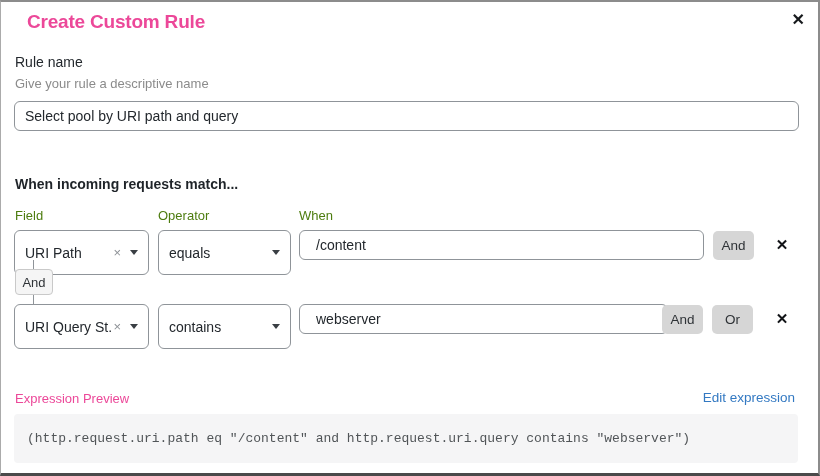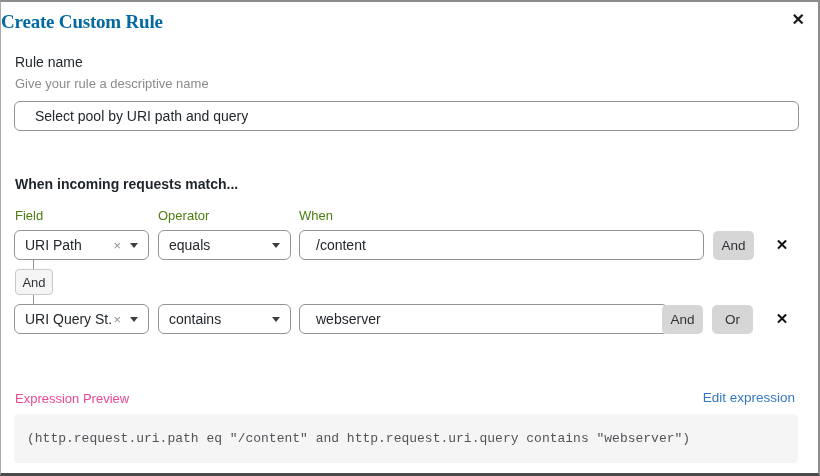--- a/index.html
+++ b/index.html
@@ -6,35 +6,35 @@
   html,body { width:820px; height:476px; }
   body { font-family:"Liberation Sans", sans-serif; background:#fff; }
 
   .dialog {
     position:relative; width:820px; height:476px; background:#fff;
     border-left:1px solid #ababab; border-top:2px solid #8c8c8c;
     border-right:2px solid #8c8c8c; border-bottom:3px solid #4a4a4a;
     overflow:hidden;
   }
 
-  .title { position:absolute; left:0; top:9px; font-size:19px; font-weight:700; color:#0369a1; letter-spacing:-0.2px;font-family:Liberation Serif, serif; }
+  .title { position:absolute; left:26px; top:9px; font-size:19px; font-weight:700; color:#ec4899; letter-spacing:-0.2px; }
   .close-btn { position:absolute; right:13px; top:7px; background:none; border:none; cursor:pointer;
     font-size:16px; font-weight:700; color:#16191c; line-height:22px; font-family:"Liberation Sans",sans-serif; }
 
   .rule-label { position:absolute; left:14px; top:52px; font-size:14px; color:#23282d; }
   .rule-hint  { position:absolute; left:14px; top:74px; font-size:13px; color:#8b8b8b; }
   .rule-input { position:absolute; left:13px; top:99px; width:785px; height:30px;
-    border:1px solid #8f9499; border-radius:6px; padding:0 20px; font-size:14px; color:#23282d;
+    border:1px solid #8f9499; border-radius:6px; padding:0 10px; font-size:14px; color:#23282d;
     font-family:"Liberation Sans",sans-serif; background:#fff; outline:none; }
 
   .match-heading { position:absolute; left:14px; top:174px; font-size:14px; font-weight:700; color:#1f2429; }
   .col-label { position:absolute; top:206px; font-size:13px; color:#4d7c0f; }
   .col-field { left:14px; } .col-operator { left:157px; } .col-value { left:298px; }
 
-  .select { position:absolute; height:30px; border:1px solid #8f9499; border-radius:6px;
+  .select { position:absolute; height:45px; border:1px solid #8f9499; border-radius:6px;
     background:#fff; display:flex; align-items:center; padding:0 10px; font-size:14px; color:#23282d; cursor:pointer; }
   .select .sel-text { white-space:nowrap; overflow:hidden; }
   .clear-x { margin-left:auto; color:#8d9196; font-size:13px; line-height:1; padding-right:9px; cursor:pointer; }
   .caret { width:0; height:0; border-left:4.5px solid transparent; border-right:4.5px solid transparent;
     border-top:5.5px solid #3a3f44; flex:none; }
   .caret.auto { margin-left:auto; }
 
   .row1 { top:228px; } .row2 { top:302px; }
   .field-sel { left:13px; width:135px; }
   .op-sel   { left:157px; width:133px; }

